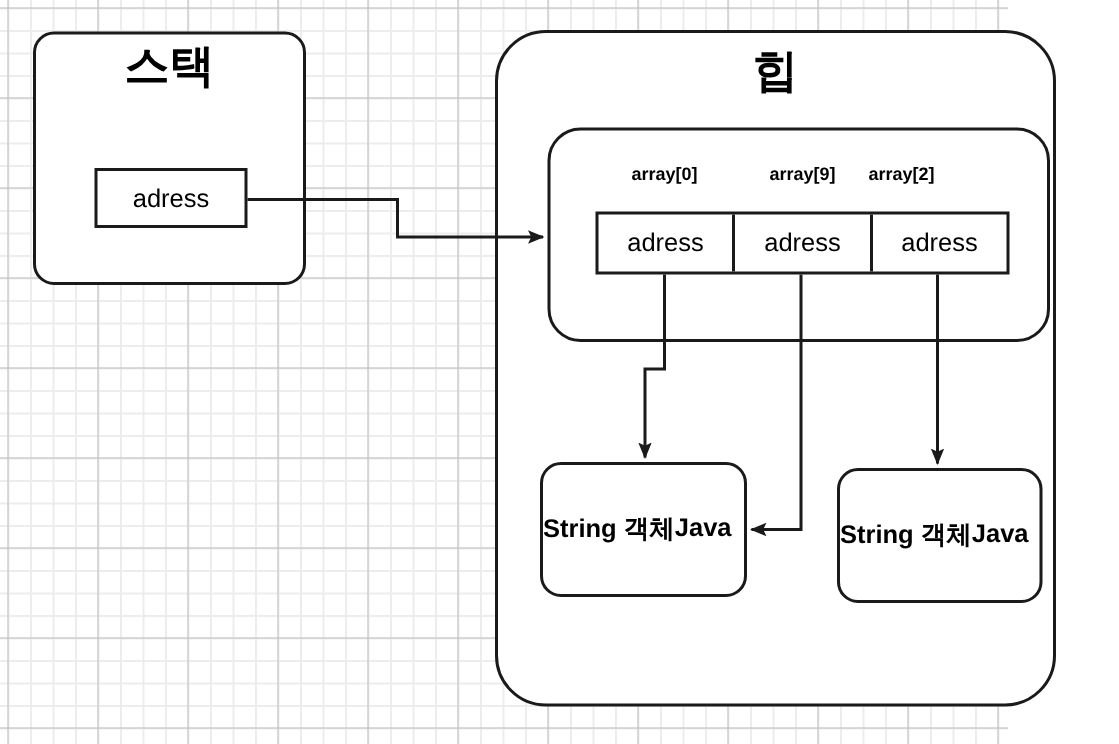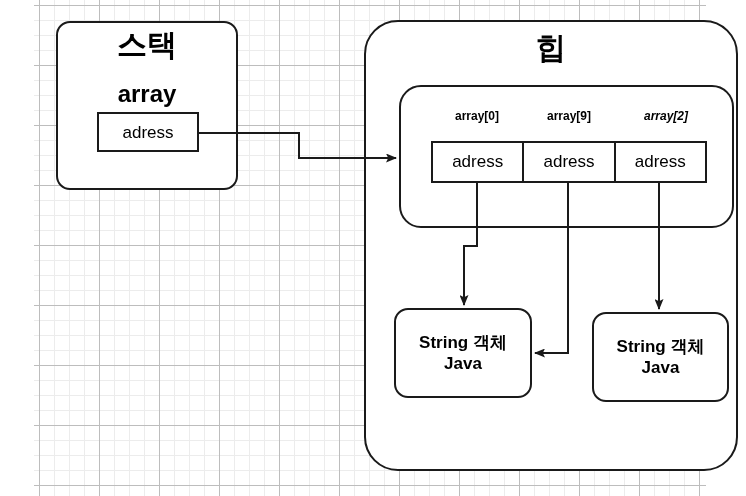--- a/index.html
+++ b/index.html
@@ -18,21 +18,20 @@
     width: 672px;
     height: 496px;
     background-color: #ffffff;
     background-image:
       linear-gradient(to right, #bdbdbd 1px, transparent 1px),
       linear-gradient(to bottom, #bdbdbd 1px, transparent 1px),
       linear-gradient(to right, #ececec 1px, transparent 1px),
       linear-gradient(to bottom, #ececec 1px, transparent 1px);
     background-size: 60px 60px, 60px 60px, 15px 15px, 15px 15px;
     background-position: 5px 5px, 5px 5px, 5px 5px, 5px 5px;
-    margin-left: 34px;
   }
   .svg-layer {
     position: absolute;
     left: 0;
     top: 0;
     width: 746px;
     height: 496px;
     pointer-events: none;
   }
   .node {
@@ -95,49 +94,47 @@
     border-right: 2px solid #1a1a1a;
   }
   .arr-cell:last-child { border-right: none; }
   .obj-node {
     position: absolute;
     box-sizing: border-box;
     background: #ffffff;
     border: 2px solid #1a1a1a;
     border-radius: 14px;
     display: flex;
-    flex-direction: column;
     align-items: center;
-    justify-content: center;
+    justify-content: flex-start;
     padding: 12px 0 14px 0;
   }
 </style>
 </head>
 <body>
 
 <div id="canvas">
 
   <div class="node rounded-sm" style="left:22px; top:21px; width:182px; height:169px;"></div>
 
   <div class="lbl title-big" style="left:22px; top:30px; width:182px;">스택</div>
 
-  <div class="lbl title-mid" style="left:22px; top:82px; width:182px;">array</div>
 
   <div class="box-plain" style="left:63px; top:112px; width:102px; height:40px;"></div>
   <div class="lbl cell-txt" style="left:63px; top:124px; width:102px;">adress</div>
 
   <div class="node rounded-lg" style="left:330px; top:20px; width:374px; height:451px;"></div>
 
   <div class="lbl title-big" style="left:330px; top:33px; width:374px;">힙</div>
 
   <div class="node rounded-md" style="left:365px; top:85px; width:335px; height:143px;"></div>
 
   <div class="lbl cell-head" style="left:397px; top:110px; width:92px;">array[0]</div>
   <div class="lbl cell-head" style="left:489px; top:110px; width:92px;">array[9]</div>
-  <div class="lbl cell-head" style="left:586px; top:110px; width:92px;font-style:italic;">array[2]</div>
+  <div class="lbl cell-head" style="left:555px; top:110px; width:92px;">array[2]</div>
 
   <div class="arr-table" style="left:397px; top:141px; width:276px; height:42px;">
     <div class="arr-cell">adress</div>
     <div class="arr-cell">adress</div>
     <div class="arr-cell">adress</div>
   </div>
 
   <div class="obj-node" style="left:360px; top:308px; width:138px; height:90px;">
     <div class="obj-txt">String 객체</div>
     <div class="obj-txt">Java</div>

